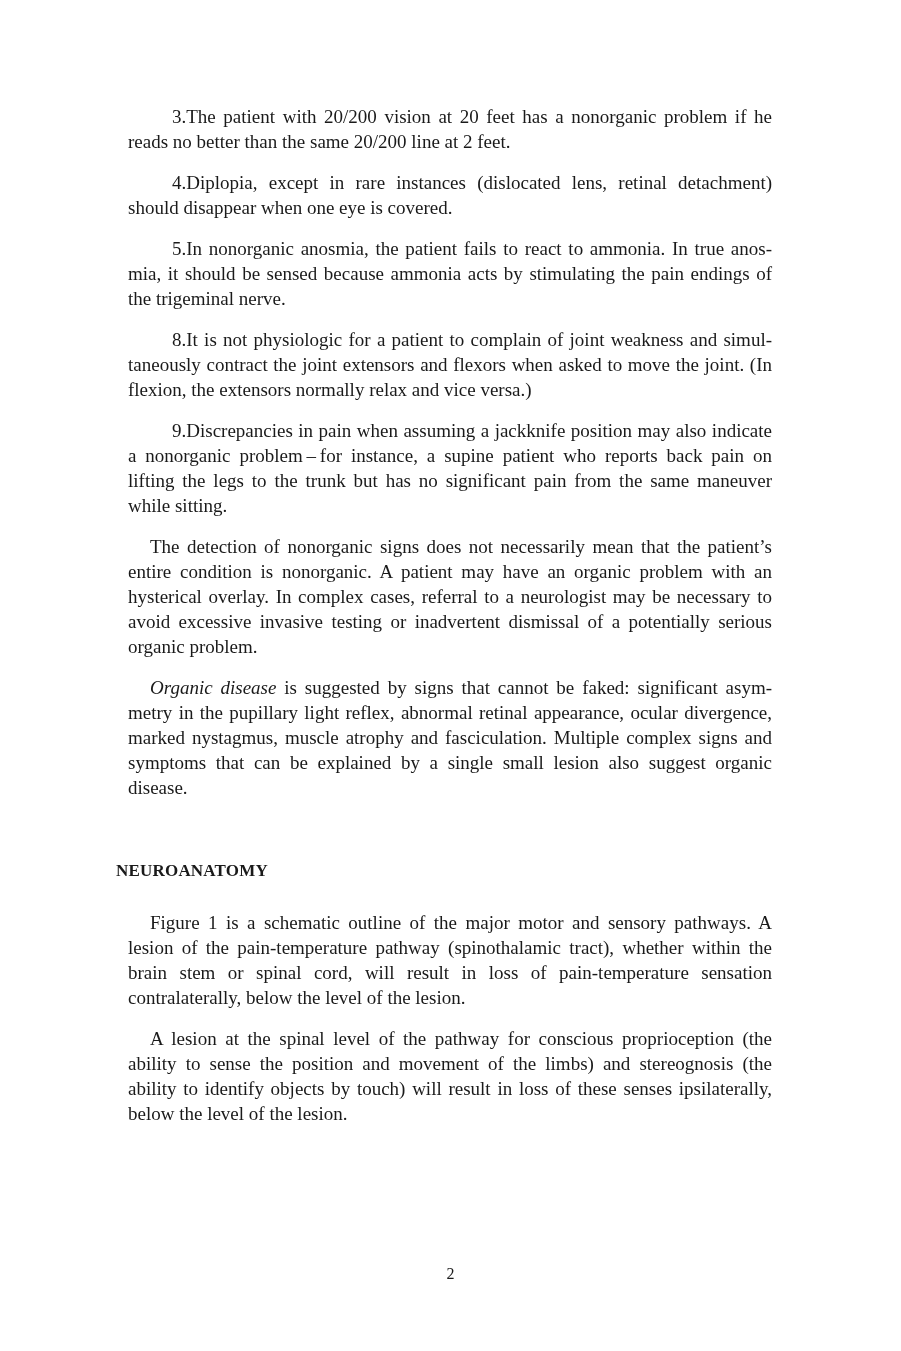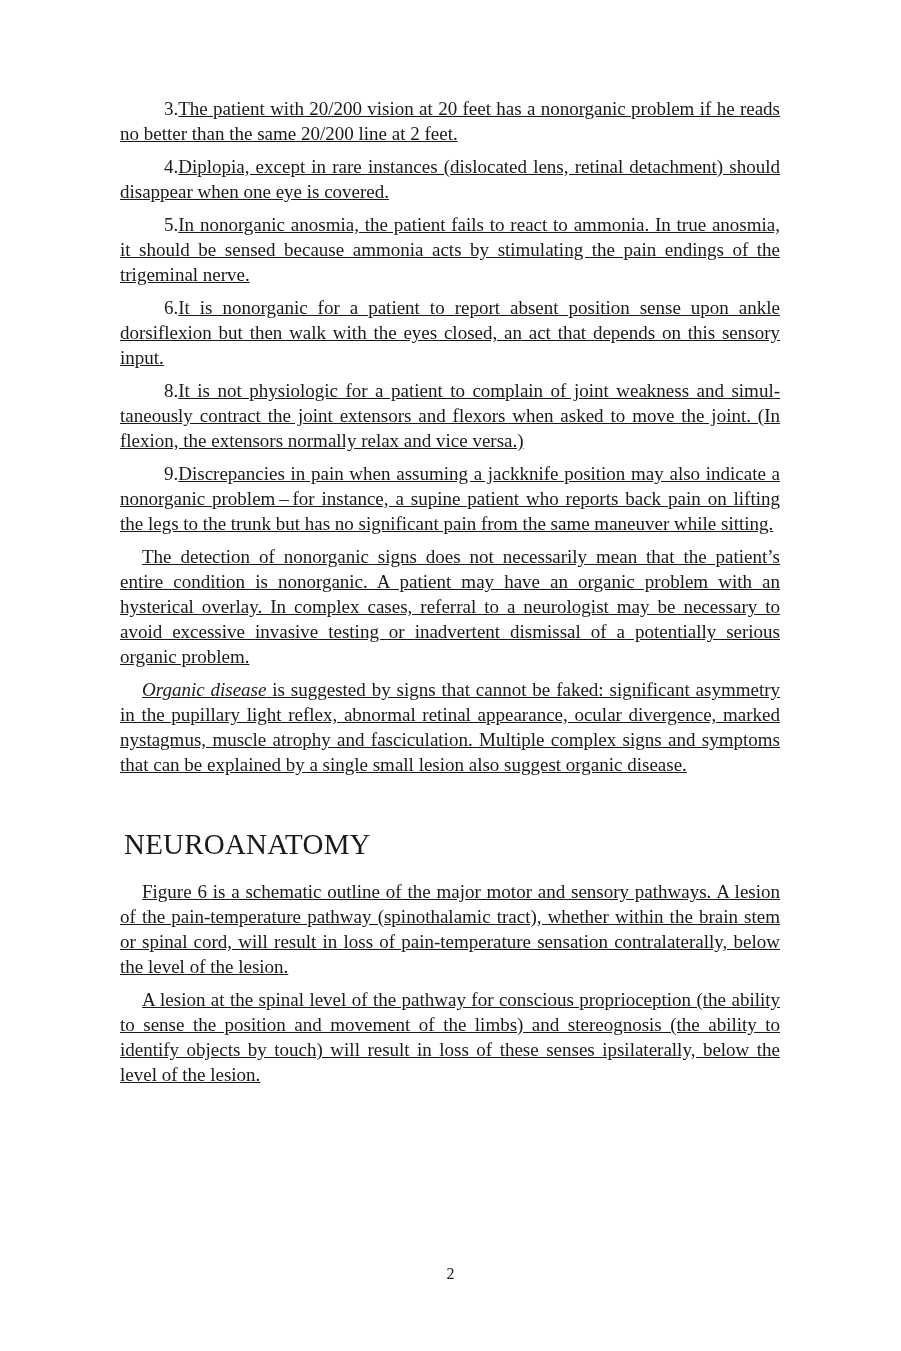--- a/index.html
+++ b/index.html
@@ -15,37 +15,36 @@
       font-family: "Liberation Serif", "DejaVu Serif", serif;
       color: #1a1a1a;
     }
     .page {
       position: absolute;
       left: 112px;
       top: 88px;
       width: 676px;
     }
     .para {
-      margin: 8px;
+      margin: 16px;
       font-size: 19px;
       line-height: 25px;
       text-align: justify;
       text-indent: 22px;
       hyphens: manual;
-      text-decoration: underline;
     }
     .item-num {
       display: inline-block;
       min-width: 36px;
     }
     .heading {
-      margin: 12px;
+      margin: 4px;
       font-family: "Liberation Serif", "DejaVu Serif", serif;
-      font-weight: normal;
-      font-size: 29px;
+      font-weight: bold;
+      font-size: 17px;
       line-height: 28px;
       padding-top: 41px;
       padding-bottom: 9px;
       letter-spacing: 0.2px;
     }
     .page-number {
       position: absolute;
       left: 0;
       width: 901px;
       top: 1264px;
@@ -58,31 +57,30 @@
 <body>
 
 <div class="page">
 
   <p class="para"><span class="item-num">3.</span><span>The patient with 20/200 vision at 20 feet has a nonorganic problem if he reads no better than the same 20/200 line at 2 feet.</span></p>
 
   <p class="para"><span class="item-num">4.</span><span>Diplopia, except in rare instances (dislocated lens, retinal detachment) should disappear when one eye is covered.</span></p>
 
   <p class="para"><span class="item-num">5.</span><span>In nonorganic anosmia, the patient fails to react to ammonia. In true anos­mia, it should be sensed because ammonia acts by stimulating the pain endings of the trigeminal nerve.</span></p>
 
-  <p class="para"><span class="item-num">6.</span><span>It is nonorganic for a patient to report absent position sense upon ankle dorsiflexion but then walk with the eyes closed, an act that depends on this sensory input.</span></p>
 
 
   <p class="para"><span class="item-num">8.</span><span>It is not physiologic for a patient to complain of joint weakness and simul­taneously contract the joint extensors and flexors when asked to move the joint. (In flexion, the extensors normally relax and vice versa.)</span></p>
 
   <p class="para"><span class="item-num">9.</span><span>Discrepancies in pain when assuming a jackknife position may also indi­cate a nonorganic problem – for instance, a supine patient who reports back pain on lifting the legs to the trunk but has no significant pain from the same maneuver while sitting.</span></p>
 
   <p class="para">The detection of nonorganic signs does not necessarily mean that the patient’s entire condition is nonorganic. A patient may have an organic problem with an hysterical overlay. In complex cases, referral to a neurologist may be necessary to avoid excessive invasive testing or inadvertent dismissal of a potentially serious organic problem.</p>
 
   <p class="para"><em>Organic disease</em><span> is suggested by signs that cannot be faked: significant asym­metry in the pupillary light reflex, abnormal retinal appearance, ocular divergence, marked nystagmus, muscle atrophy and fasciculation. Multiple complex signs and symptoms that can be explained by a single small lesion also suggest organic disease.</span></p>
 
   <h2 class="heading">NEUROANATOMY</h2>
 
-  <p class="para">Figure 6 is a schematic outline of the major motor and sensory pathways. A lesion of the pain-temperature pathway (spinothalamic tract), whether within the brain stem or spinal cord, will result in loss of pain-temperature sensation contralaterally, below the level of the lesion.</p>
+  <p class="para">Figure 1 is a schematic outline of the major motor and sensory pathways. A lesion of the pain-temperature pathway (spinothalamic tract), whether within the brain stem or spinal cord, will result in loss of pain-temperature sensation contralaterally, below the level of the lesion.</p>
   <p class="para">A lesion at the spinal level of the pathway for conscious proprioception (the ability to sense the position and movement of the limbs) and stereognosis (the ability to identify objects by touch) will result in loss of these senses ipsilaterally, below the level of the lesion.</p>
 
 </div>
 
 <div class="page-number">2</div>
 
 </body></html>

